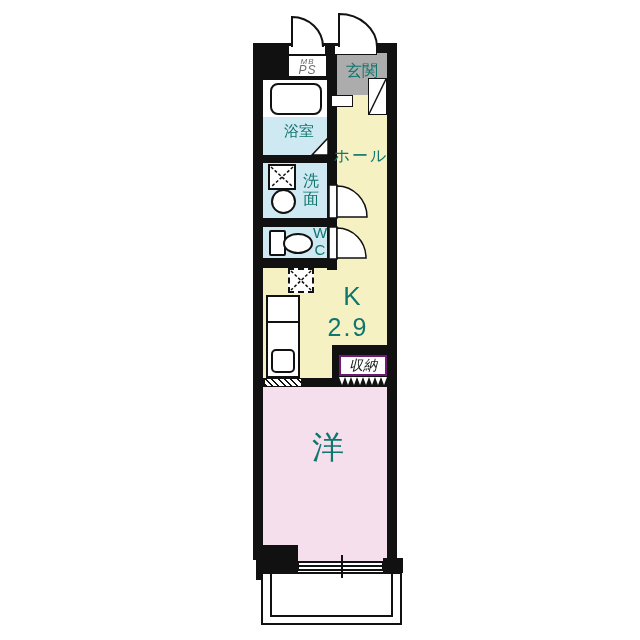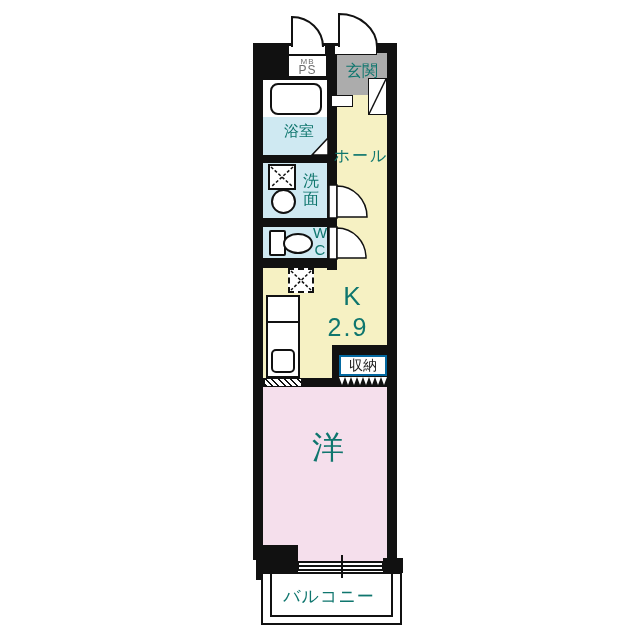--- a/index.html
+++ b/index.html
@@ -2,21 +2,21 @@
 <html style="--wall: #111111; --hall_floor: #f6f1c3; --wet_floor: #cfe9f2; --entry_floor: #acacac; --room_floor: #f5dfec; --outline_white: #ffffff; --text: #1a1a1a; --meter_text: #6e6e6e;"><head>
 <meta charset="utf-8">
 <style>
   html,body{margin:0;padding:0;}
   body{
     width:640px;height:640px;background:#ffffff;
     font-family:"Liberation Sans","DejaVu Sans",sans-serif;
     position:relative;overflow:hidden;
   }
   .plan{position:absolute;left:0;top:0;width:640px;height:640px;}
-  .abs{position:absolute;box-sizing:border-box;}
+  .abs{position:absolute;box-sizing:border-box;font-style:italic;}
   .wall{background:var(--wall,#111);}
   .floor-bath{background:var(--wet_floor,#cfe9f2);}
   .floor-entry{background:var(--entry_floor,#acacac);}
   .floor-hall{background:var(--hall_floor,#f6f1c3);}
   .floor-room{background:var(--room_floor,#f5dfec);}
   .white{background:#ffffff;}
   .b2{border:2px solid var(--wall,#111);}
   .b1{border:1.5px solid var(--wall,#111);}
   .label{
     position:absolute;transform:translate(-50%,-50%);
@@ -75,21 +75,21 @@
   <div class="abs white b2" style="left:269px;top:230px;width:17px;height:26px;border-radius:2px;"></div>
   <div class="abs white b2" style="left:283px;top:233px;width:30px;height:21px;border-radius:50%;"></div>
 
   <div class="abs white" style="left:288px;top:268px;width:26px;height:25px;border:2px dashed #111;"></div>
 
   <div class="abs white b2" style="left:266px;top:295px;width:34px;height:83px;"></div>
   <div class="abs" style="left:267px;top:321px;width:32px;height:2px;background:#111;"></div>
   <div class="abs white b2" style="left:271px;top:349px;width:24px;height:24px;border-radius:5px;"></div>
   <div class="abs hatch" style="left:264px;top:378px;width:38px;height:9px;"></div>
 
-  <div class="abs white" style="left:339px;top:355px;width:48px;height:21px;border:2px solid #0369a1;
+  <div class="abs white" style="left:339px;top:355px;width:48px;height:21px;border:2px solid #701a75;
               display:flex;align-items:center;justify-content:center;">
     <span style="font-size:14px;color:#1a1a1a;">収納</span>
   </div>
 
   <div class="abs white b2" style="left:297px;top:561px;width:87px;height:10px;"></div>
   <div class="abs" style="left:299px;top:565px;width:83px;height:2px;background:#111;"></div>
 
   <div class="abs white" style="left:261px;top:572px;width:141px;height:53px;border:2px solid #111;"></div>
   <div class="abs" style="left:270px;top:572px;width:123px;height:45px;border-left:2px solid #111;border-right:2px solid #111;border-bottom:2px solid #111;"></div>
 
@@ -147,15 +147,14 @@
   <div class="label" style="left:320px;top:241px;font-size:15px;line-height:17px;">
     <div>W</div>
     <div>C</div>
   </div>
 
   <div class="label" style="left:352px;top:296px;font-size:26px;">K</div>
   <div class="label" style="left:348px;top:327px;font-size:25px;letter-spacing:2px;">2.9</div>
 
   <div class="label" style="left:328px;top:448px;font-size:32px;">洋</div>
 
-  <div class="label" style="left:329px;top:596px;font-size:17px;letter-spacing:1px;">バルコニー</div>
 
 </div>
 
 </body></html>

